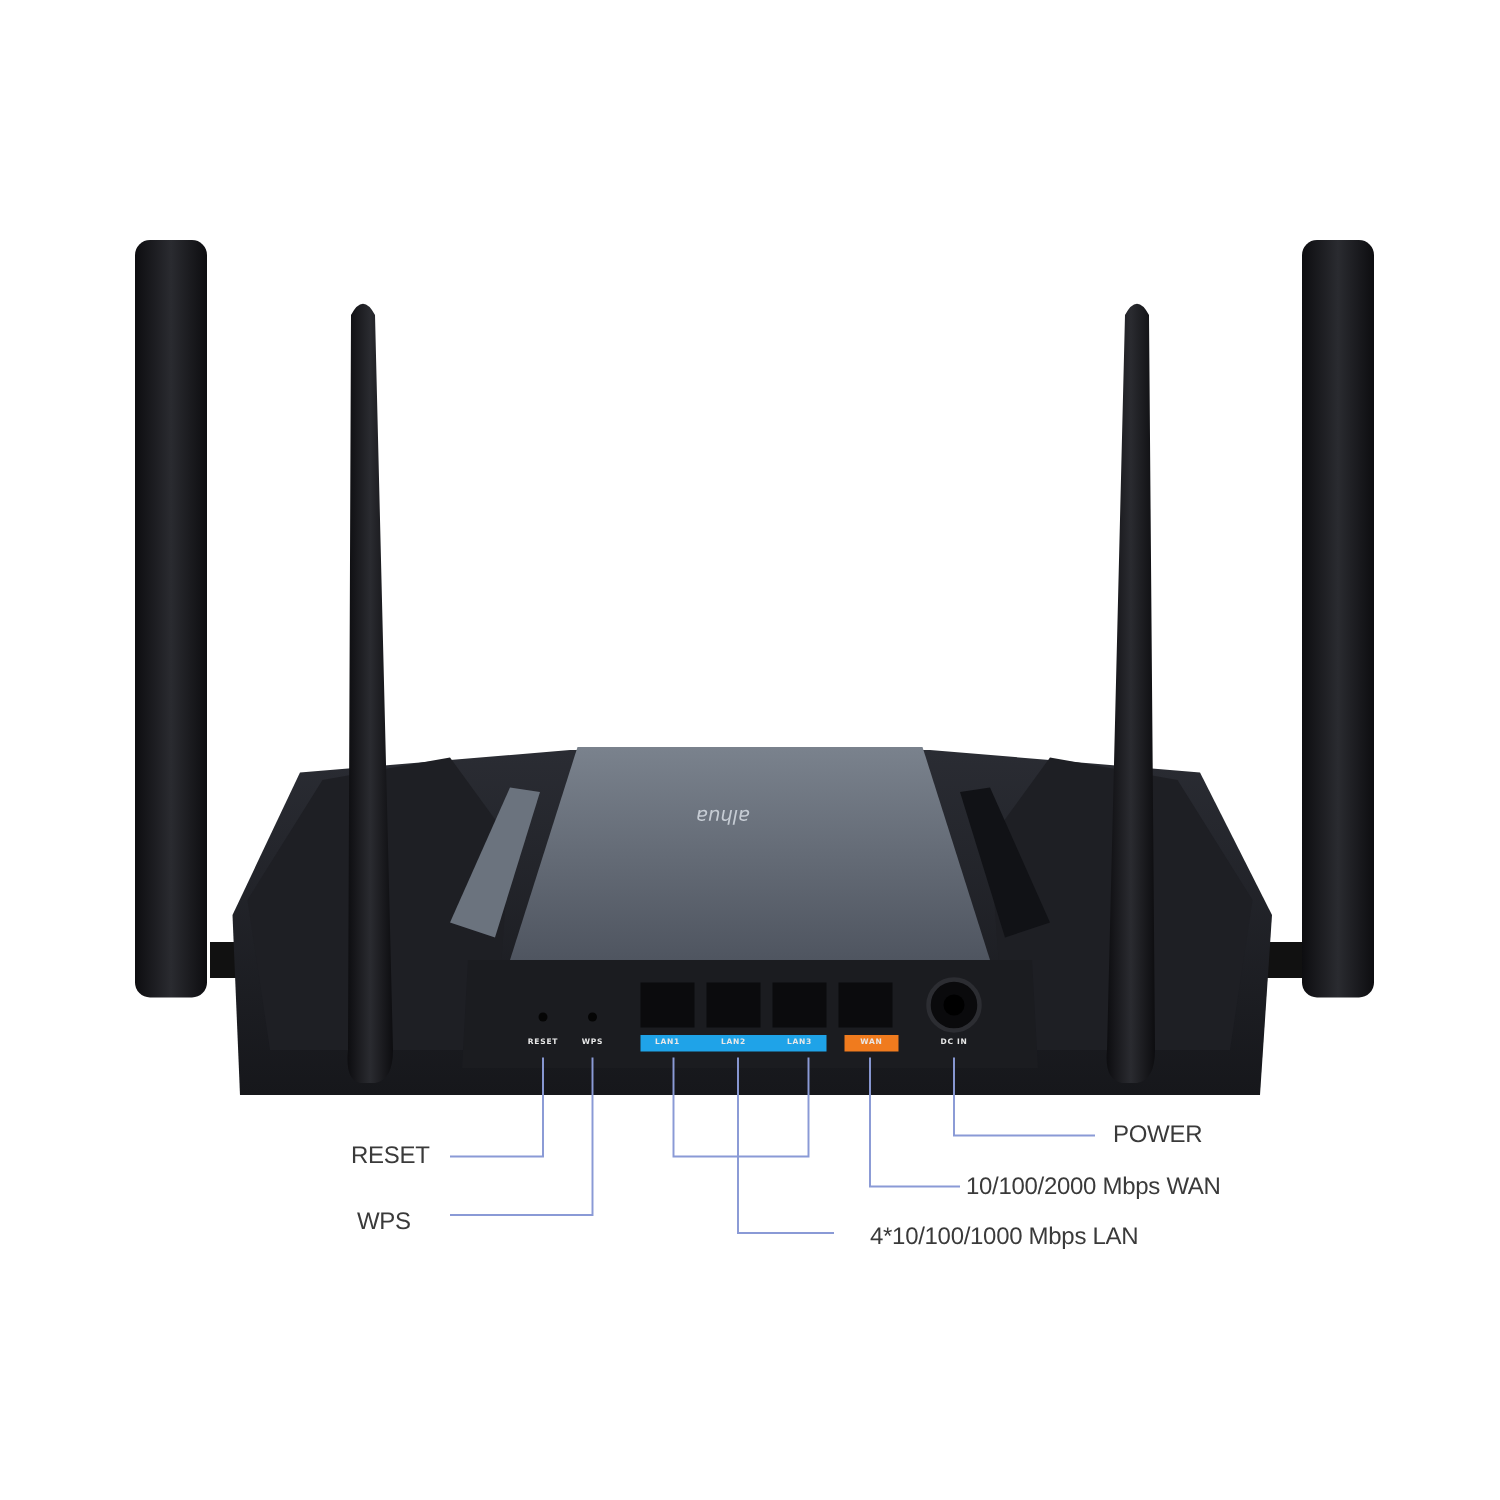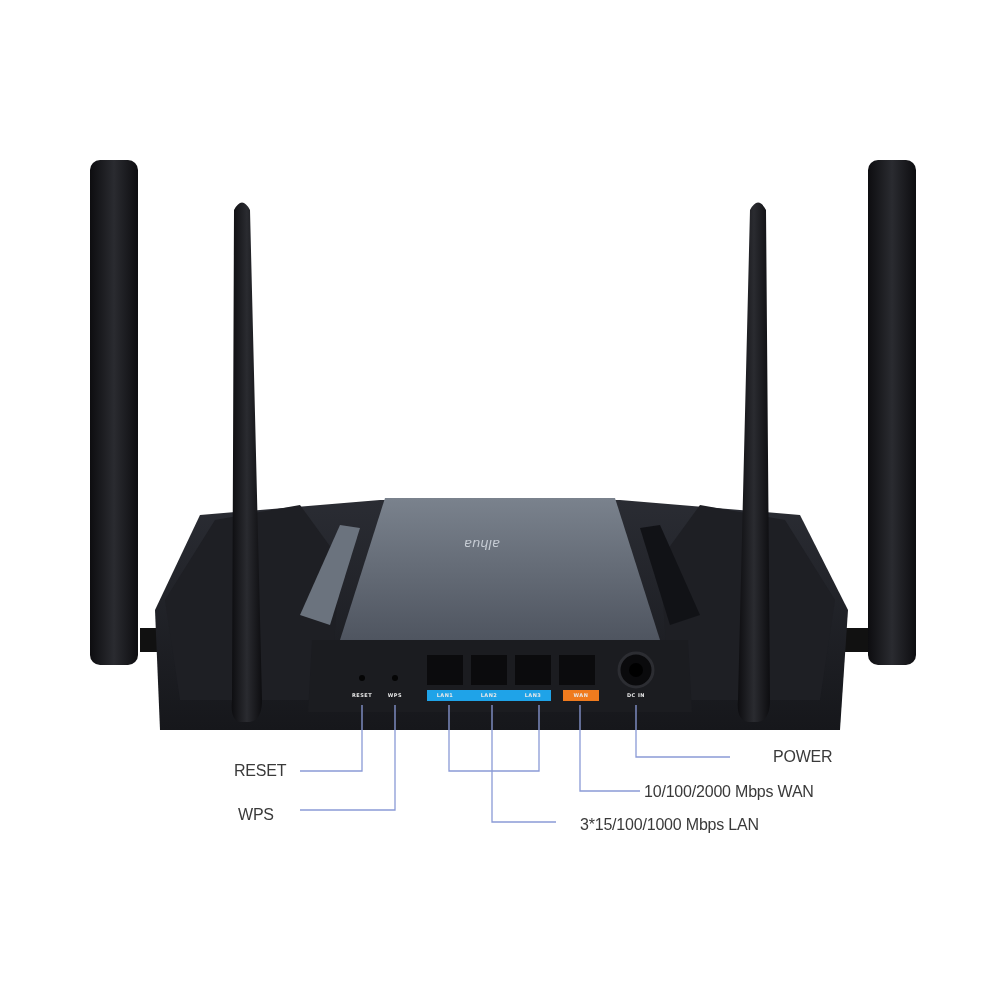--- a/index.html
+++ b/index.html
@@ -89,16 +89,16 @@
   <div class="port-label" style="left:348px;top:692px;width:28px;">RESET</div>
   <div class="port-label" style="left:384px;top:692px;width:22px;">WPS</div>
   <div class="port-label" style="left:430px;top:692px;width:30px;">LAN1</div>
   <div class="port-label" style="left:474px;top:692px;width:30px;">LAN2</div>
   <div class="port-label" style="left:518px;top:692px;width:30px;">LAN3</div>
   <div class="port-label" style="left:566px;top:692px;width:30px;">WAN</div>
   <div class="port-label" style="left:620px;top:692px;width:32px;">DC IN</div>
 
   <div class="callout" style="left:234px;top:762px;">RESET</div>
   <div class="callout" style="left:238px;top:806px;">WPS</div>
-  <div class="callout" style="left:773px;top:748px;">POWER</div>
+  <div class="callout" style="left:742px;top:748px;">POWER</div>
   <div class="callout" style="left:644px;top:783px;">10/100/2000 Mbps WAN</div>
-  <div class="callout" style="left:580px;top:816px;">3*15/100/1000 Mbps LAN</div>
+  <div class="callout" style="left:580px;top:816px;">4*10/100/1000 Mbps LAN</div>
 </div>
 
 </body></html>

